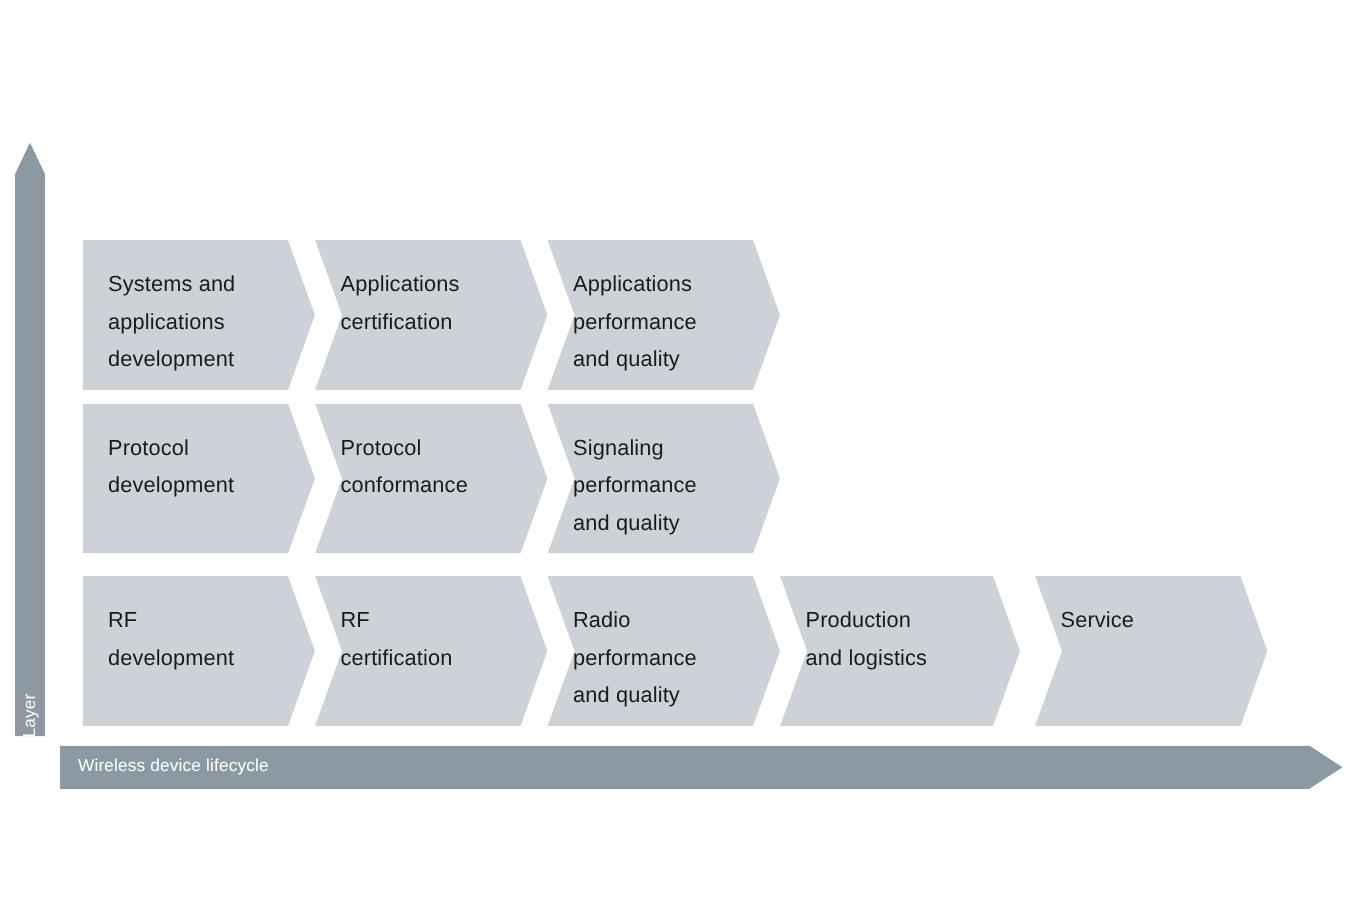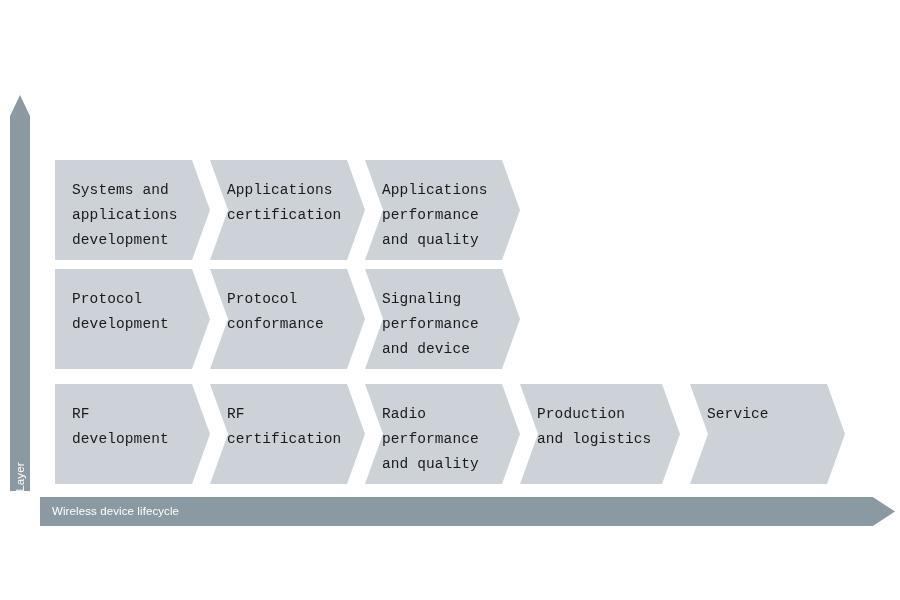--- a/index.html
+++ b/index.html
@@ -82,21 +82,20 @@
   .row-2 { top: 269px; left: 0; width: 900px; }
   .row-3 { top: 384px; left: 0; width: 717px; }
 
   .chev {
     position: absolute;
     top: 0;
     height: 100px;
     background: #ccd2d7;
     box-sizing: border-box;
     padding: 18px 0 16px 17px;
-    font-family: Liberation Mono, monospace;
   }
   
   .chev.first {
     -webkit-clip-path: polygon(0 0, calc(100% - 18px) 0, 100% 50%, calc(100% - 18px) 100%, 0 100%);
     clip-path: polygon(0 0, calc(100% - 18px) 0, 100% 50%, calc(100% - 18px) 100%, 0 100%);
   }
   
   .chev.mid {
     -webkit-clip-path: polygon(0 0, calc(100% - 18px) 0, 100% 50%, calc(100% - 18px) 100%, 0 100%, 18px 50%);
     clip-path: polygon(0 0, calc(100% - 18px) 0, 100% 50%, calc(100% - 18px) 100%, 0 100%, 18px 50%);
@@ -148,21 +147,21 @@
       <div class="chev-label">Protocol
 development</div>
     </div>
     <div class="chev mid c2">
       <div class="chev-label">Protocol
 conformance</div>
     </div>
     <div class="chev mid c3">
       <div class="chev-label">Signaling
 performance
-and device</div>
+and quality</div>
     </div>
   </div>
 
   <div class="row row-3">
     <div class="chev first c1">
       <div class="chev-label">RF
 development</div>
     </div>
     <div class="chev mid c2">
       <div class="chev-label">RF

